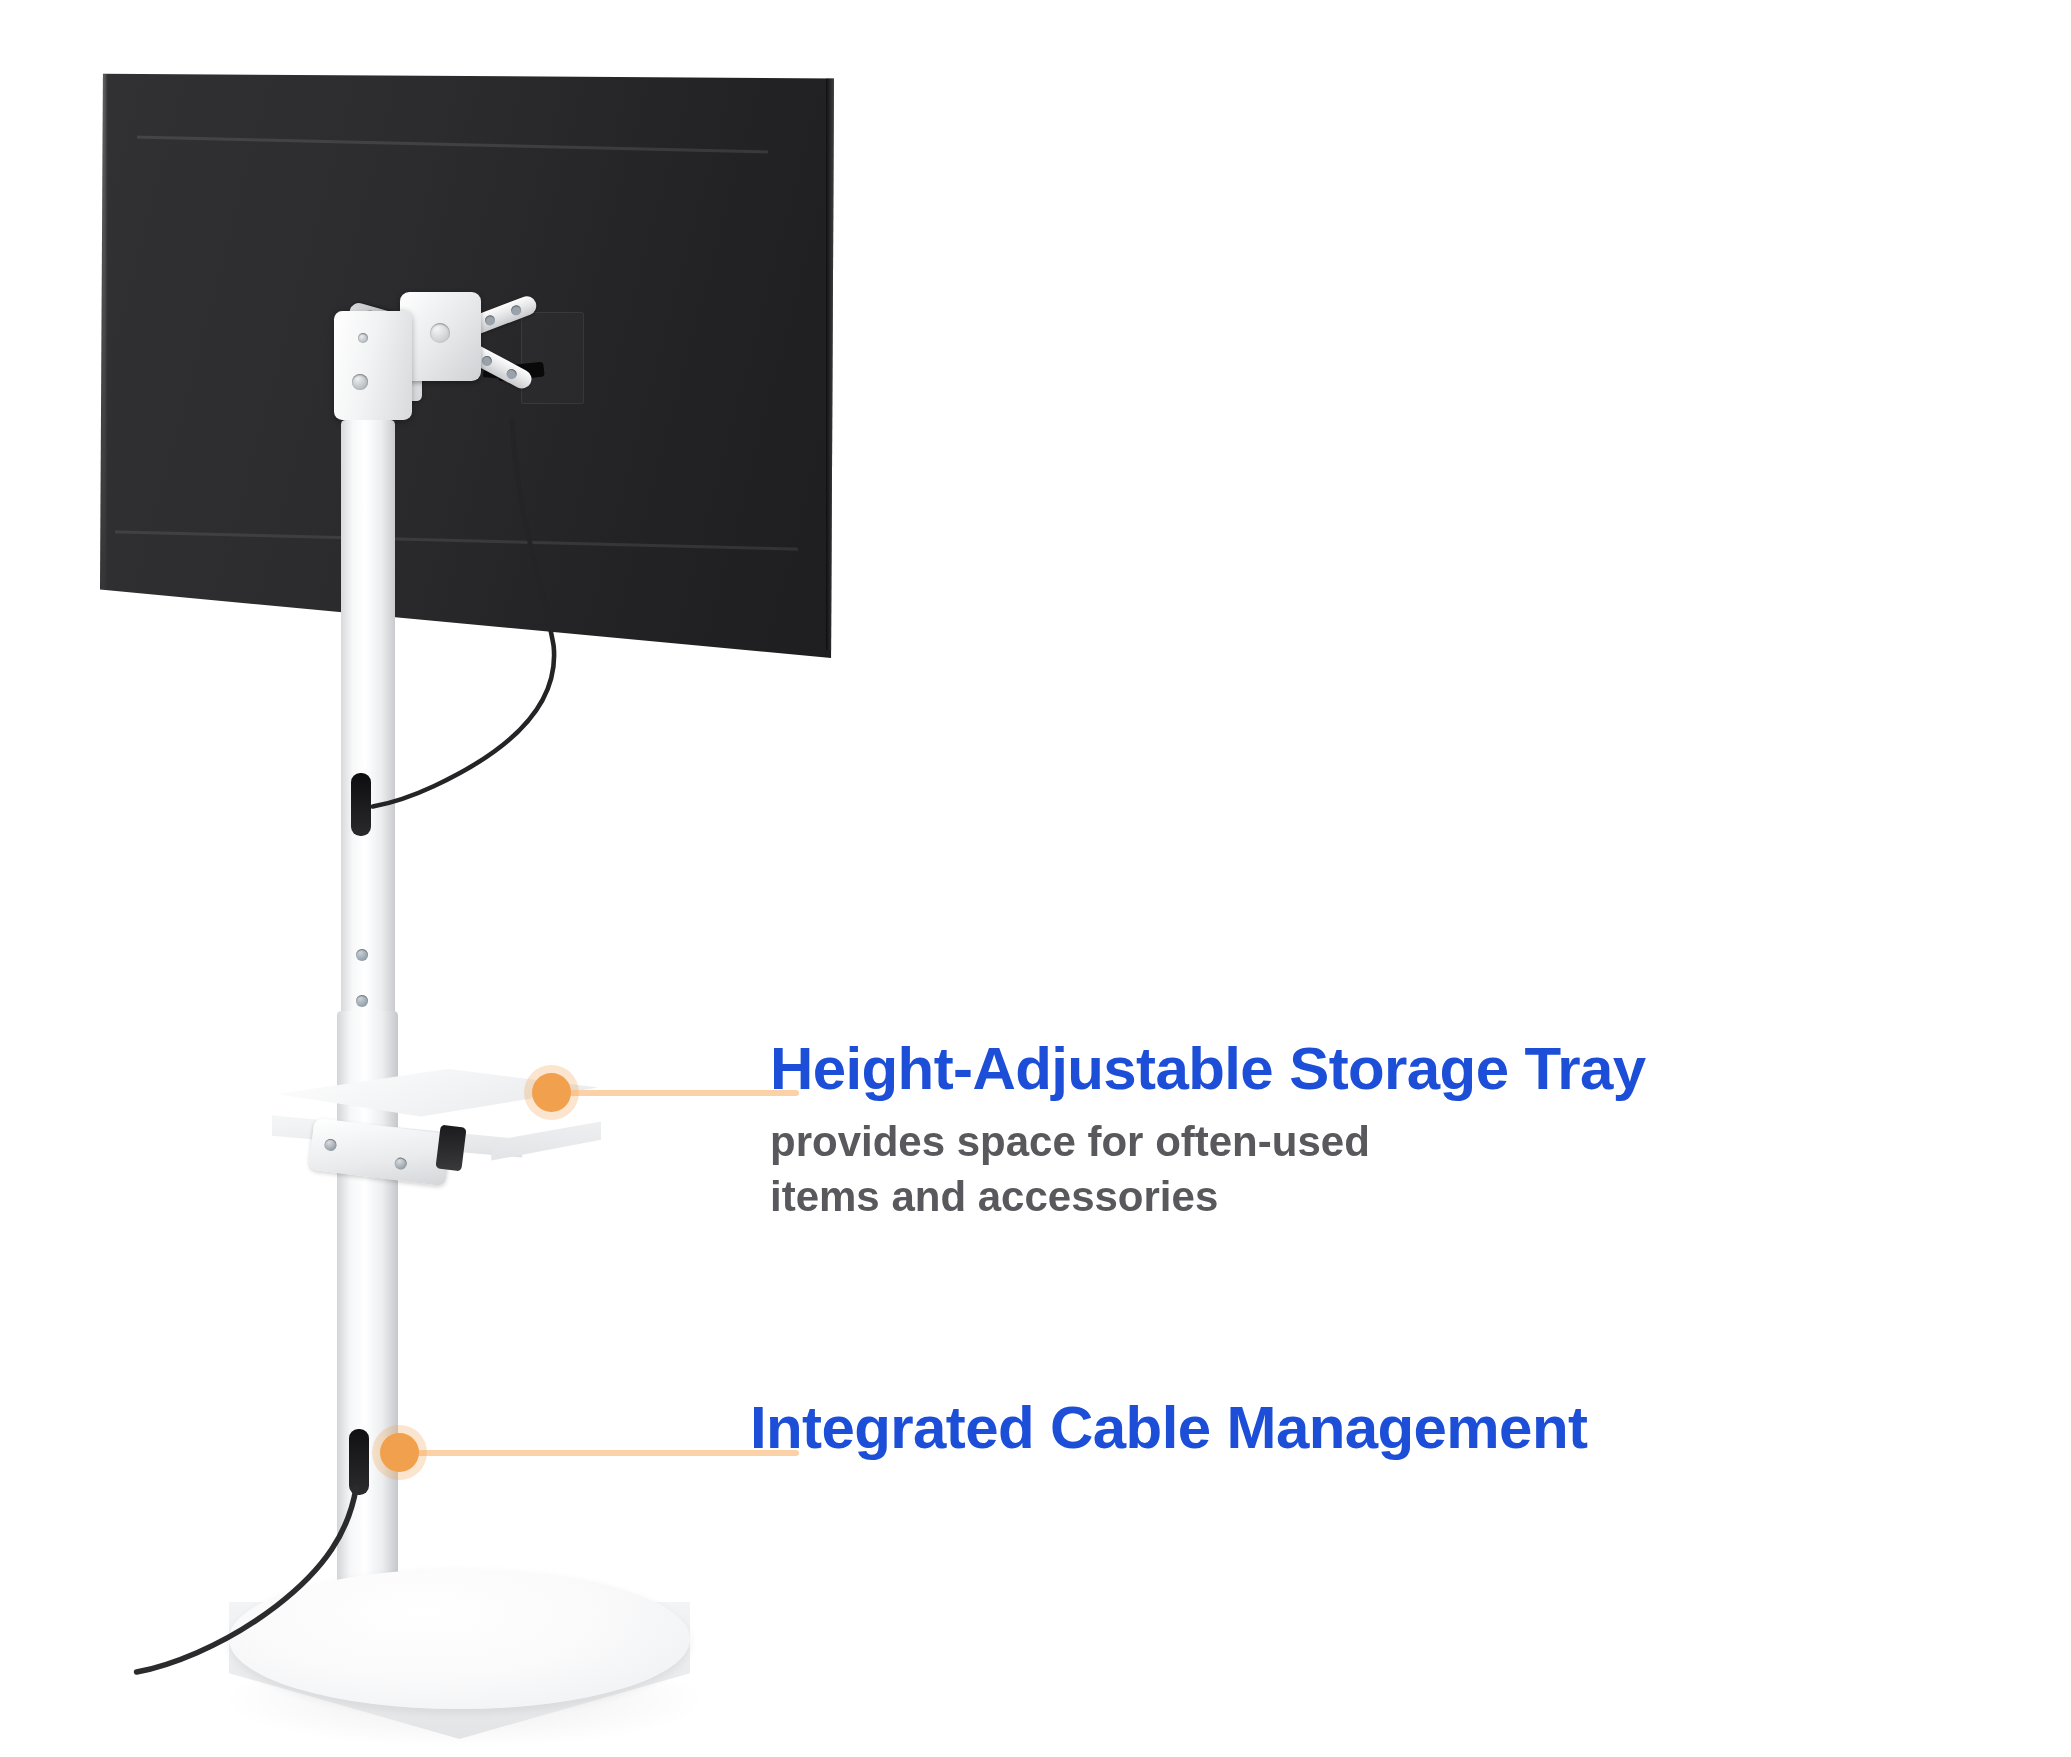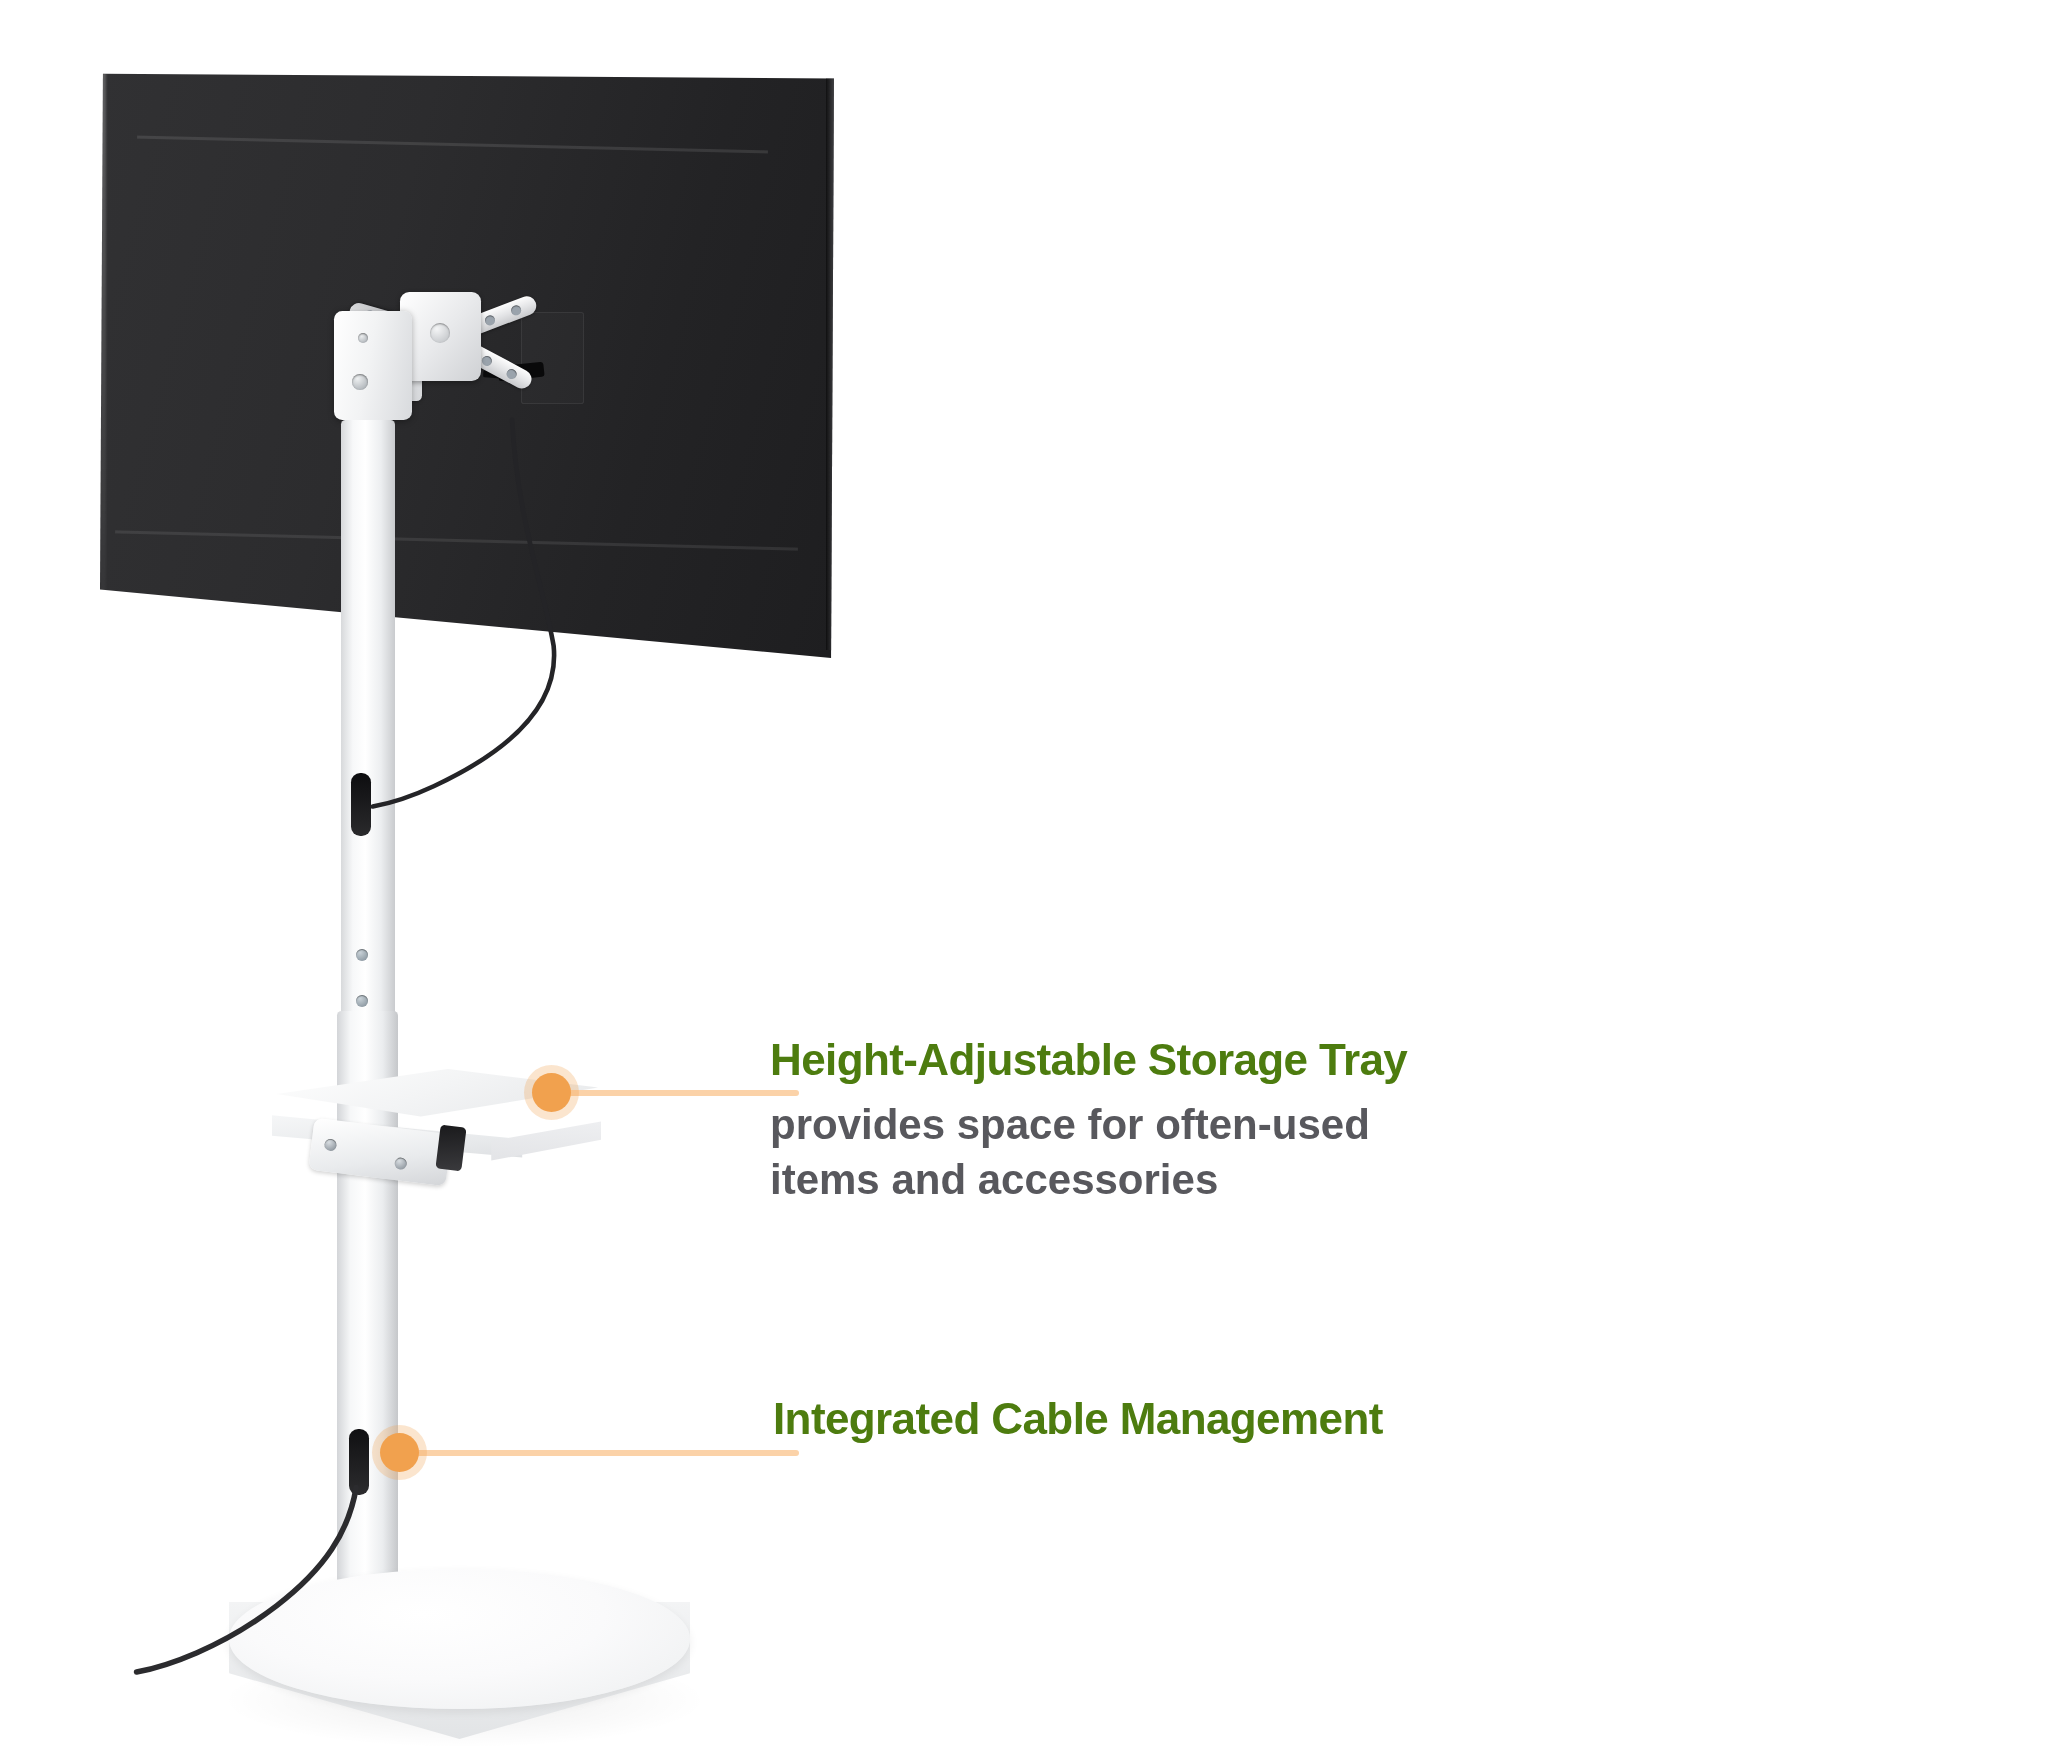--- a/index.html
+++ b/index.html
@@ -249,35 +249,35 @@
     width:55px; height:55px; border-radius:50%;
     background:var(--accent); opacity:.28;
   }
   .callout .leader{
     position:absolute; height:6.5px; top:16.6px;
     background:var(--accent-light);
     border-radius:3.7px;
   }
   .callout .ctext{ position:absolute; }
   .callout h2{
-    font-size:44px; font-weight:700; letter-spacing:-0.6px;
-    color:#4d7c0f; line-height:1.06; white-space:nowrap;
+    font-size:60px; font-weight:700; letter-spacing:-0.6px;
+    color:#1d4ed8; line-height:1.06; white-space:nowrap;
   }
   .callout p{
     font-size:42px; font-weight:700; color:#58585d;
     line-height:1.30; margin-top:14.8px; white-space:pre-line;
   }
 
   #callout-tray { left:532px; top:1073px; }
   #callout-tray .leader{ left:33px; width:234px; }
   #callout-tray .ctext{ left:238px; top:-36px; }
 
   #callout-cable { left:380px; top:1433px; }
   #callout-cable .leader{ left:33px; width:386px; }
-  #callout-cable .ctext{ left:393px; top:-37px; }
+  #callout-cable .ctext{ left:370px; top:-37px; }
 </style>
 </head>
 <body>
 
 <div id="stage">
 
   <div id="product">
 
     <div class="monitor">
       <div class="monitor-edge-hl"></div>

